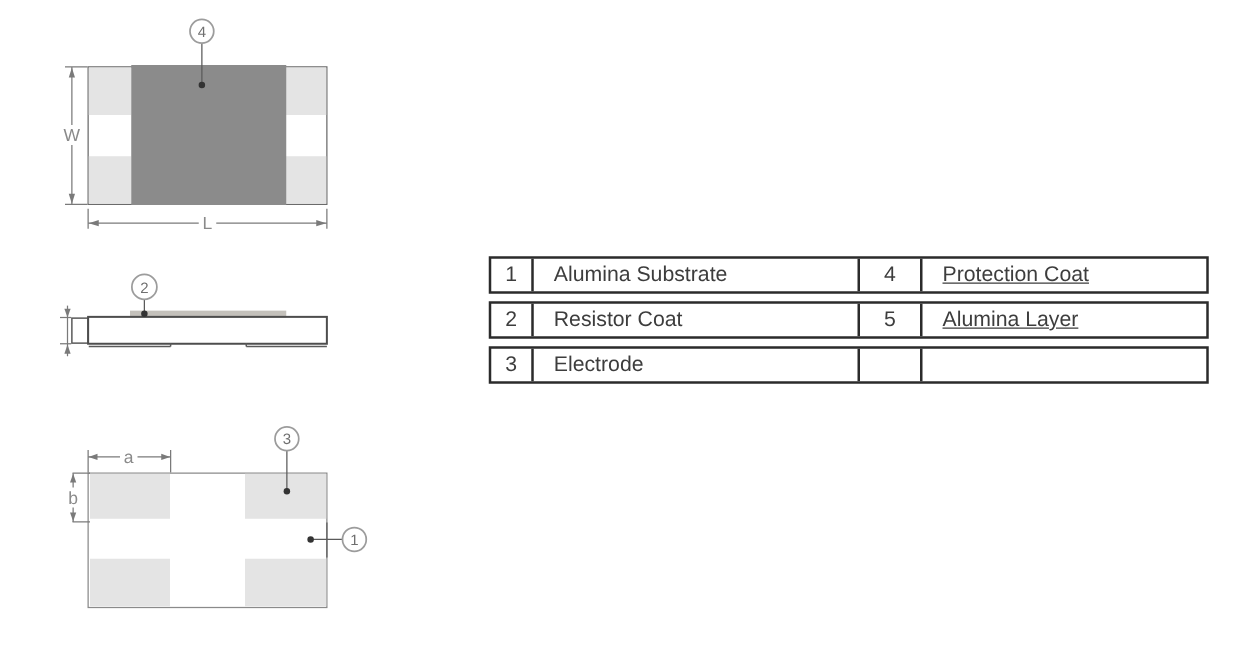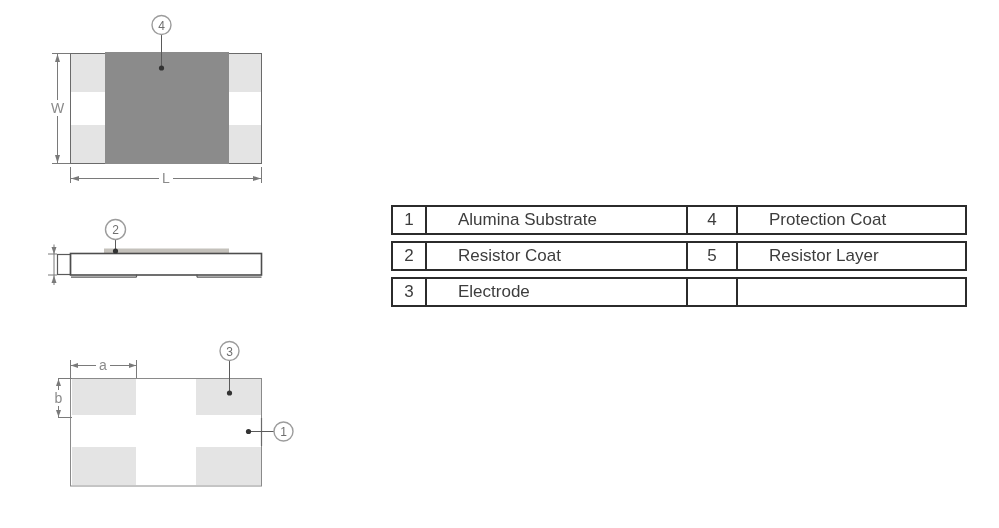--- a/index.html
+++ b/index.html
@@ -24,23 +24,23 @@
     background:#fff;
   }
   .legend-row:last-child{margin-bottom:0;}
   .cell{
     display:flex;align-items:center;
     font-size:17px;color:#3d3d3d;
     box-sizing:border-box;
     overflow:hidden;white-space:nowrap;
     border-right:2px solid #2b2b2b;
   }
-  .cell:last-child{border-right:none;}
+  .cell:last-child{border-right:none;text-decoration:underline;}
   .cell.num{justify-content:center;}
-  .cell.label{padding-left:31px;}
+  .cell.label{padding-left:16px;}
 
   
   text.dim-letter{fill:#8a8a8a;font-family:"Liberation Sans",sans-serif;}
   text.callout-digit{fill:#6f6f6f;font-family:"Liberation Sans",sans-serif;font-size:12px;}
 </style>
 </head>
 <body>
 
 <div id="canvas">
 
@@ -161,21 +161,21 @@
       <div class="cell num">1</div>
       <div class="cell label">Alumina Substrate</div>
       <div class="cell num">4</div>
       <div class="cell label">Protection Coat</div>
     </div>
 
     <div class="legend-row">
       <div class="cell num">2</div>
       <div class="cell label">Resistor Coat</div>
       <div class="cell num">5</div>
-      <div class="cell label">Resistor Layer</div>
+      <div class="cell label">Alumina Layer</div>
     </div>
 
     <div class="legend-row">
       <div class="cell num">3</div>
       <div class="cell label">Electrode</div>
       <div class="cell num"></div>
       <div class="cell label"></div>
     </div>
 
   </div>

